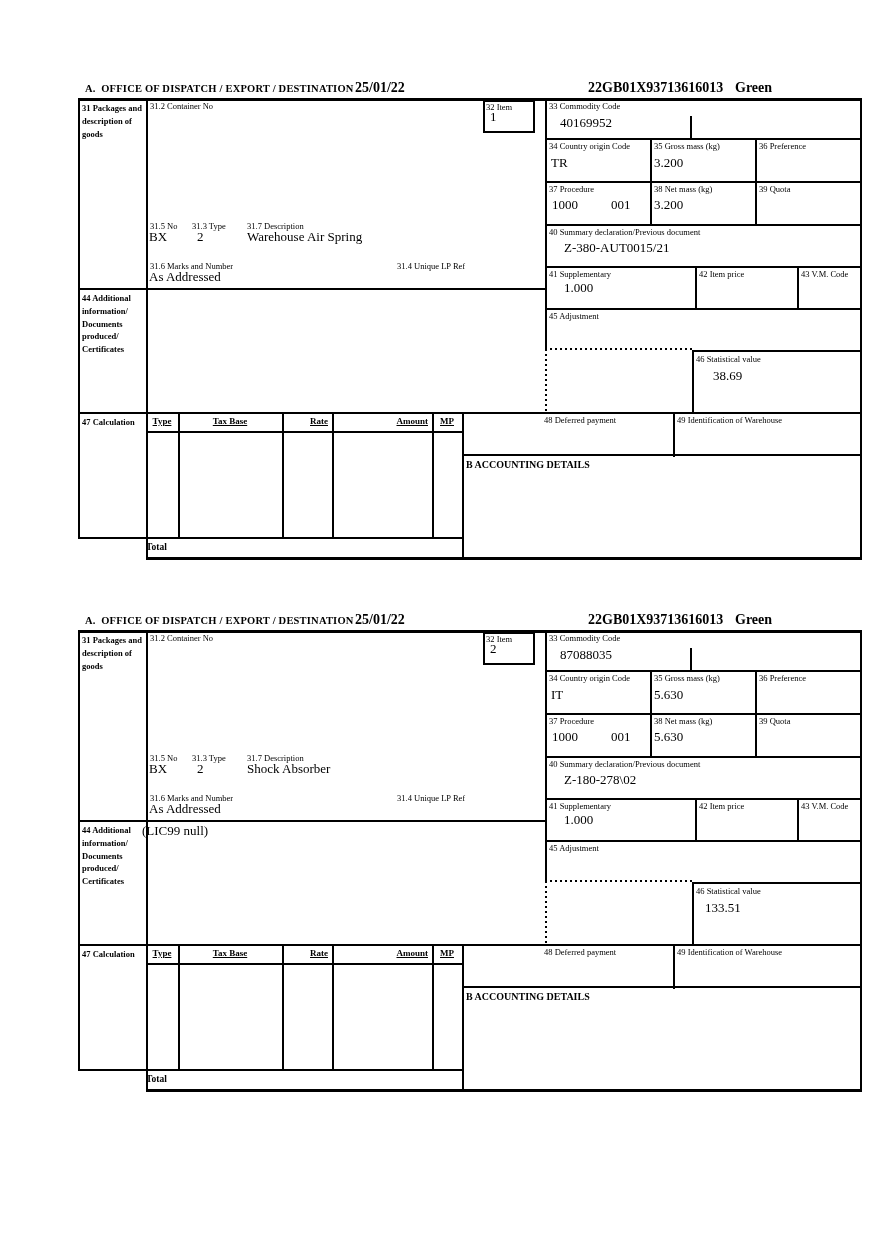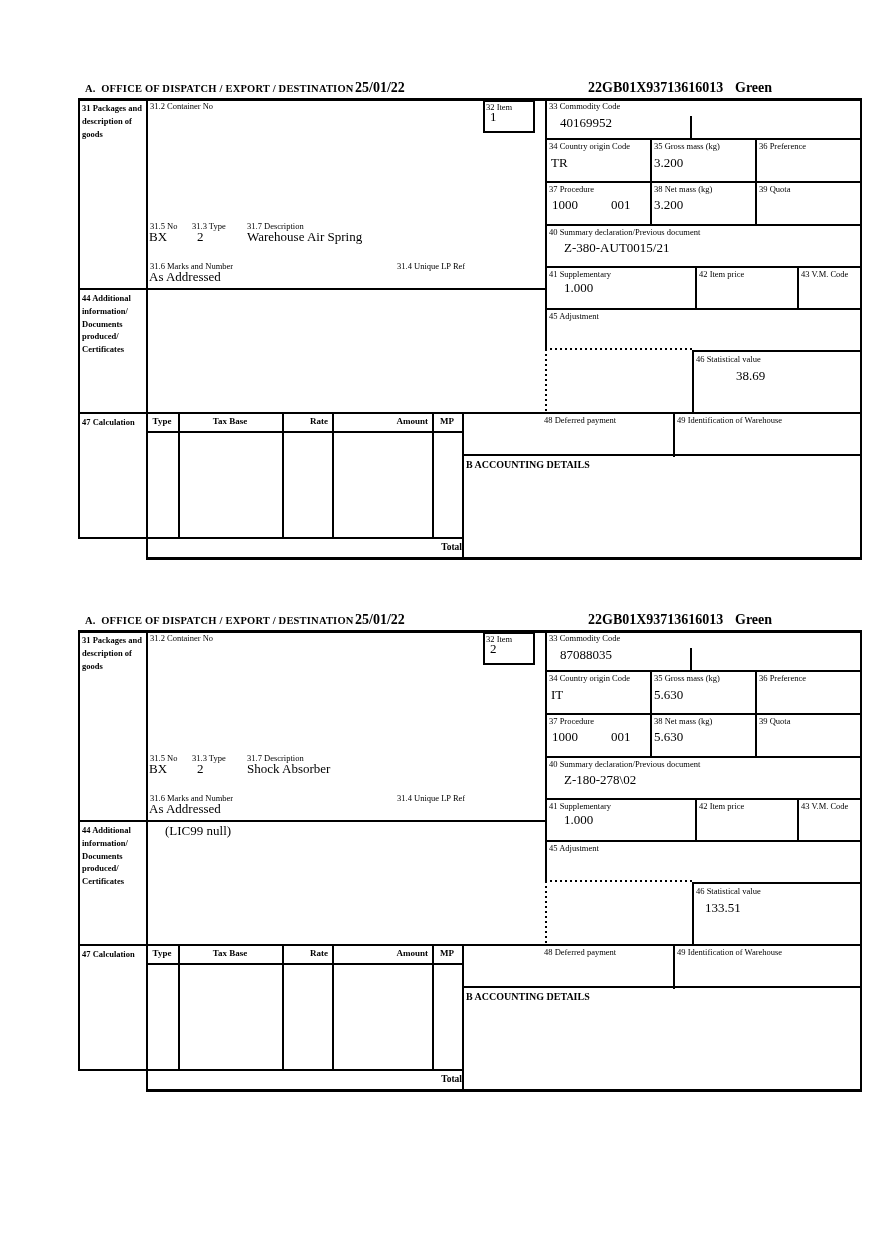--- a/index.html
+++ b/index.html
@@ -5,23 +5,23 @@
   html,body{margin:0;padding:0;background:#fff;}
   #page{position:relative;width:882px;height:1250px;background:#ffffff;overflow:hidden;
         font-family:"Liberation Serif","DejaVu Serif",serif;color:#000;}
   .section{position:absolute;left:78px;width:784px;height:482px;padding-left:10px;}
   .grid{position:absolute;left:0;top:0;}
   .lbl{position:absolute;font-size:8.5px;font-weight:bold;line-height:1.5;}
   .slbl{position:absolute;font-size:8.5px;font-weight:normal;white-space:nowrap;line-height:1.2;}
   .val{position:absolute;font-size:13px;font-weight:normal;white-space:nowrap;line-height:1.1;}
   .hdr-office{position:absolute;font-size:10.5px;font-weight:bold;white-space:pre;letter-spacing:.2px;}
   .hdr-val{position:absolute;font-size:14px;font-weight:bold;white-space:nowrap;}
-  .col-h{position:absolute;font-size:9px;font-weight:bold;line-height:1.2;}
+  .col-h{position:absolute;font-size:9px;font-weight:bold;line-height:1.2;text-decoration:underline;}
   .acct{position:absolute;font-size:10px;font-weight:bold;white-space:nowrap;}
-  .total{position:absolute;font-size:9.5px;font-weight:bold;text-align:right;}
+  .total{position:absolute;font-size:9.5px;font-weight:bold;text-align:left;}
 </style>
 </head>
 <body>
 
 <div id="page">
 
 <div class="section" style="top: 80px;">
 
       <svg class="grid" width="784" height="482" shape-rendering="crispEdges">
         <g fill="#000000">
@@ -110,21 +110,21 @@
       <span class="slbl" style="left:471px;top:147px">40 Summary declaration/Previous document</span>
       <span class="val" style="left:486px;top:161px">Z-380-AUT0015/21</span>
 
       <span class="slbl" style="left:471px;top:189px">41 Supplementary</span>
       <span class="val" style="left:486px;top:201px">1.000</span>
       <span class="slbl" style="left:621px;top:189px">42 Item price</span>
       <span class="slbl" style="left:723px;top:189px">43 V.M. Code</span>
 
       <span class="slbl" style="left:471px;top:231px">45 Adjustment</span>
       <span class="slbl" style="left:618px;top:274px">46 Statistical value</span>
-      <span class="val" style="left:658px;top:289px">38.69</span>
+      <span class="val" style="left:635px;top:289px">38.69</span>
 
       <span class="col-h" style="left:68px;top:336px;width:32px;text-align:center">Type</span>
       <span class="col-h" style="left:100px;top:336px;width:104px;text-align:center">Tax Base</span>
       <span class="col-h" style="left:204px;top:336px;width:46px;text-align:right">Rate</span>
       <span class="col-h" style="left:254px;top:336px;width:96px;text-align:right">Amount</span>
       <span class="col-h" style="left:354px;top:336px;width:30px;text-align:center">MP</span>
 
       <span class="slbl" style="left:466px;top:335px">48 Deferred payment</span>
       <span class="slbl" style="left:599px;top:335px">49 Identification of Warehouse</span>
       <span class="acct" style="left:388px;top:379px">B ACCOUNTING DETAILS</span>
@@ -189,21 +189,21 @@
       <span class="slbl" style="left:72px;top:141px">31.5 No</span>
       <span class="slbl" style="left:114px;top:141px">31.3 Type</span>
       <span class="slbl" style="left:169px;top:141px">31.7 Description</span>
       <span class="val" style="left:71px;top:150px">BX</span>
       <span class="val" style="left:119px;top:150px">2</span>
       <span class="val" style="left:169px;top:150px">Shock Absorber</span>
       <span class="slbl" style="left:72px;top:181px">31.6 Marks and Number</span>
       <span class="slbl" style="left:319px;top:181px">31.4 Unique LP Ref</span>
       <span class="val" style="left:71px;top:190px">As Addressed</span>
 
-      <span class="val" style="left:87px;top:212px">(LIC99 null)</span>
+      <span class="val" style="left:64px;top:212px">(LIC99 null)</span>
 
       <span class="slbl" style="left:408px;top:22px">32 Item</span>
       <span class="val" style="left:412px;top:30px">2</span>
 
       <span class="slbl" style="left:471px;top:21px">33 Commodity Code</span>
       <span class="val" style="left:482px;top:36px">87088035</span>
 
       <span class="slbl" style="left:471px;top:61px">34 Country origin Code</span>
       <span class="val" style="left:473px;top:76px">IT</span>
       <span class="slbl" style="left:576px;top:61px">35 Gross mass (kg)</span>

